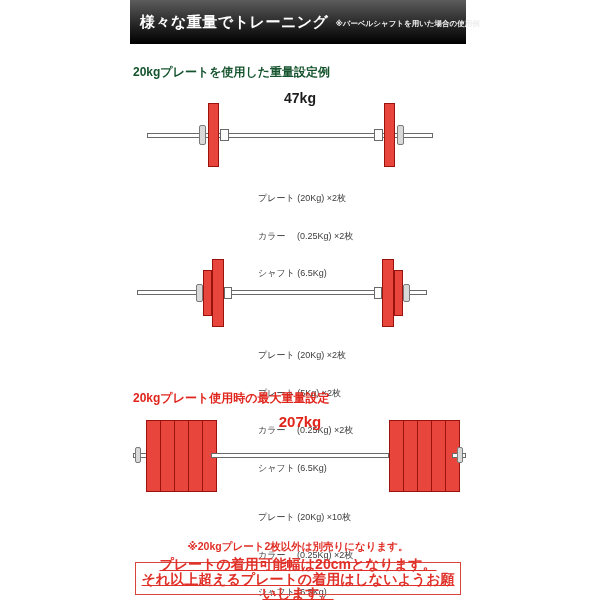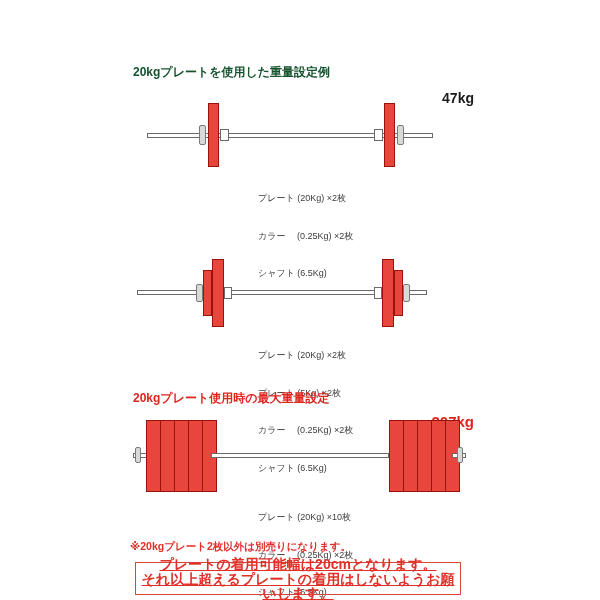--- a/index.html
+++ b/index.html
@@ -12,52 +12,56 @@
   
   .header{
     position:absolute;left:0;top:0;width:336px;height:44px;
     background:linear-gradient(#5c5c5c,#222 60%,#000);
     display:flex;align-items:center;gap:7px;padding-left:10px;box-sizing:border-box;
   }
   .header-title{color:#fff;font-weight:bold;font-size:15px;letter-spacing:.5px;white-space:nowrap;}
   .header-note{color:#eee;font-weight:bold;font-size:7.5px;margin-top:4px;white-space:nowrap;}
 
   .sec-heading{position:absolute;left:3px;font-size:12px;font-weight:bold;color:#14532d;white-space:nowrap;}
-  .weight{position:absolute;left:8px;width:336px;text-align:right;font-weight:bold;font-size:14px;color:#1c1c1c;}
+  .weight{position:absolute;left:2px;width:336px;text-align:center;font-weight:bold;font-size:14px;color:#1c1c1c;}
   .weight.red{color:#e0251c;font-size:15px;}
   .sec-heading.red{color:#e0251c;}
 
   .specs{position:absolute;left:128px;font-size:9px;color:#3c3c3c;line-height:12.5px;white-space:pre;}
 
   
   .barbell{position:absolute;left:0;width:336px;}
   .bb{position:absolute;box-sizing:border-box;}
   .shaft{background:#fff;border:1px solid #6a6a6a;}
   .plate{background:#e8453d;border:1px solid #99120c;}
   .collar{background:#d9d9d9;border:1px solid #7a7a7a;border-radius:2px;}
   .stub{background:#fdfdfd;border:1px solid #6a6a6a;}
   .plate-block{display:flex;}
   .plate-block .plate{position:relative;flex:0 0 13px;height:100%;margin-left:-1px;}
   .plate-block .plate:first-child{margin-left:0;}
 
   
-  .footer-note{position:absolute;left:0;top:540px;width:336px;text-align:left;
+  .footer-note{position:absolute;left:0;top:540px;width:336px;text-align:center;
     color:#e03028;font-weight:bold;font-size:10.5px;}
   .notice-box{position:absolute;left:5px;top:562px;width:326px;height:33px;
     border:1px solid #d9453c;box-sizing:border-box;
     display:flex;flex-direction:column;justify-content:center;gap:1px;}
   .notice-line{width:100%;text-align:center;color:#e03028;font-weight:bold;font-size:14px;
     text-decoration:underline;line-height:14px;}
 </style>
 </head>
 <body>
 
 <div class="canvas">
   <div class="content">
 
+    <div class="header">
+      <span class="header-title">様々な重量でトレーニング</span>
+      <span class="header-note">※バーベルシャフトを用いた場合の使用例</span>
+    </div>
 
     <div class="sec-heading" style="top:64px;">20kgプレートを使用した重量設定例</div>
     <div class="weight" style="top:90px;">47kg</div>
     <div class="barbell" style="top:103px;height:64px;">
       <div class="bb shaft" style="left:17px;top:30px;width:286px;height:5px;"></div>
       <div class="bb collar" style="left:69px;top:22px;width:7px;height:20px;"></div>
       <div class="bb collar" style="left:267px;top:22px;width:7px;height:20px;"></div>
       <div class="bb plate" style="left:78px;top:0;width:11px;height:64px;"></div>
       <div class="bb plate" style="left:254px;top:0;width:11px;height:64px;"></div>
       <div class="bb stub" style="left:90px;top:26px;width:9px;height:12px;"></div>

